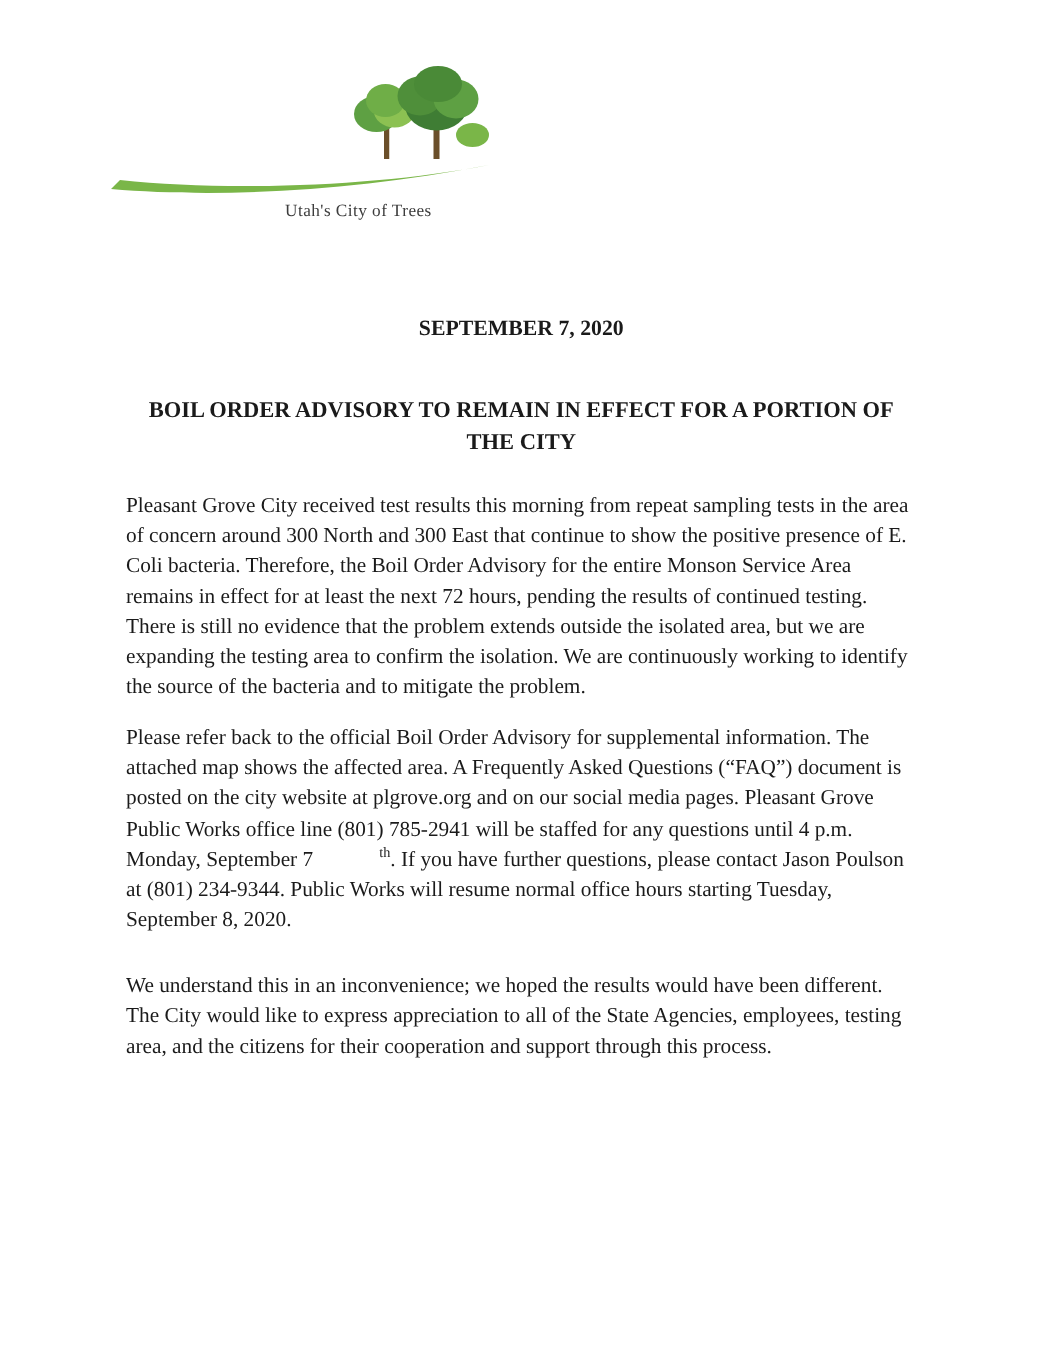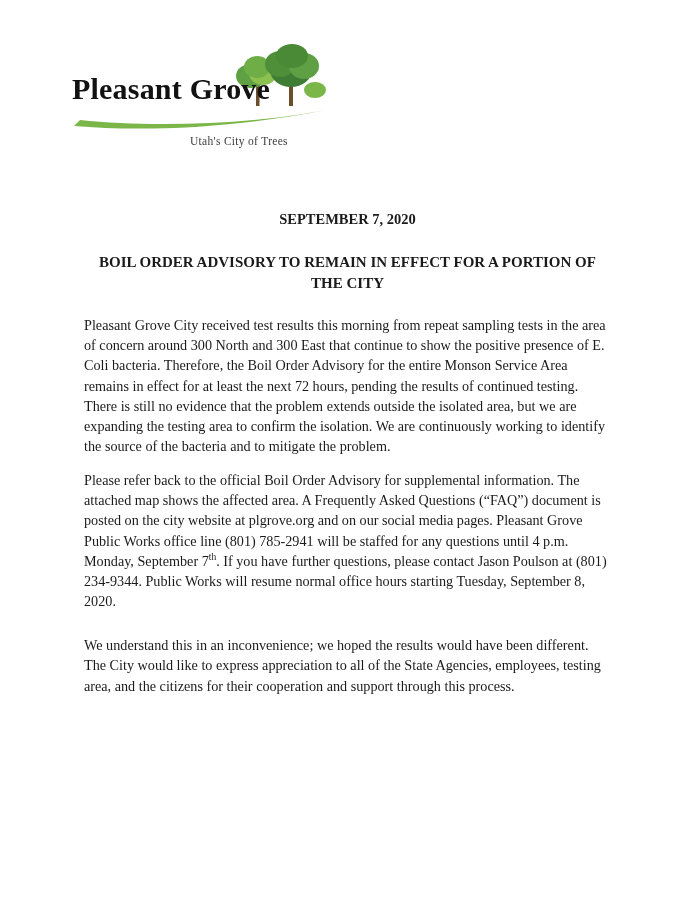--- a/index.html
+++ b/index.html
@@ -74,36 +74,36 @@
     top: 210px;
     width: 527px;
   }
   .heading {
     text-align: center;
     font-weight: 700;
     font-size: 14.5px;
     line-height: 1.35;
     margin: 0 0 20px 0;
   }
-  .heading.date { margin-bottom: 22px; }
+  .heading.date { margin-bottom: 34px; }
   .heading.sub { margin-bottom: 22px; }
   .heading.title {
     font-size: 15px;
     margin-bottom: 20px;
     line-height: 1.45;
   }
   p.body-par {
     font-size: 14.2px;
     line-height: 1.42;
     margin: 0 0 14px 0;
     text-align: left;
   }
   p.body-par.lead { margin-bottom: 16px; }
   .u { text-decoration: underline; }
-  sup { font-size: 9.5px; vertical-align: super; line-height: 0; }
+  sup { font-size: 9.5px; vertical-align: super; line-height: 0; margin-left: 44px; }
   .gap { height: 10px; }
 </style>
 </head>
 <body>
 
 <div class="page">
 
   <div class="logo-block">
 
     <svg class="logo-trees" viewBox="0 0 108 72">
@@ -116,21 +116,20 @@
       <ellipse cx="37" cy="27" rx="13" ry="11" fill="#6fae47"></ellipse>
 
       <ellipse cx="71" cy="30" rx="21" ry="17" fill="#3f7d34"></ellipse>
       <ellipse cx="60" cy="24" rx="15" ry="13" fill="#4f8f3a"></ellipse>
       <ellipse cx="84" cy="26" rx="15" ry="13" fill="#5ea043"></ellipse>
       <ellipse cx="72" cy="16" rx="16" ry="12" fill="#4a8a37"></ellipse>
 
       <ellipse cx="95" cy="50" rx="11" ry="8" fill="#7ab648"></ellipse>
     </svg>
 
-    <div class="logo-wordmark">Pleasant Grove</div>
 
     <svg class="logo-swoosh" viewBox="0 0 252 22">
       <path d="M0 16 C 70 22, 160 18, 252 0 C 180 14, 80 18, 6 10 Z" fill="#7ab648"></path>
     </svg>
 
     <div class="logo-tagline">Utah's City of Trees</div>
   </div>
 
   <div class="doc">
 

